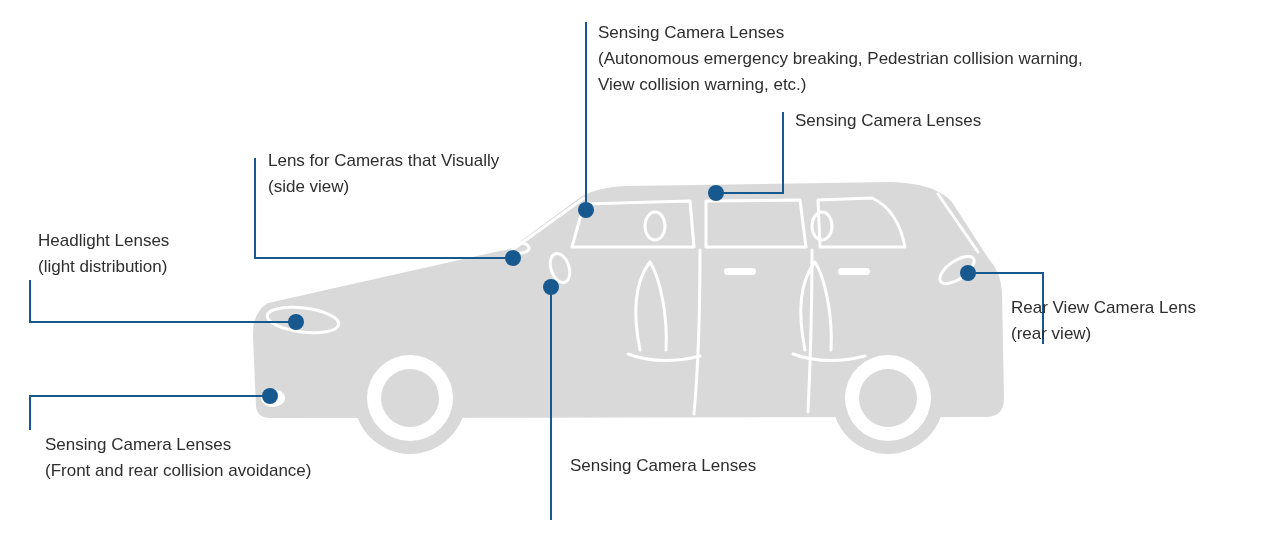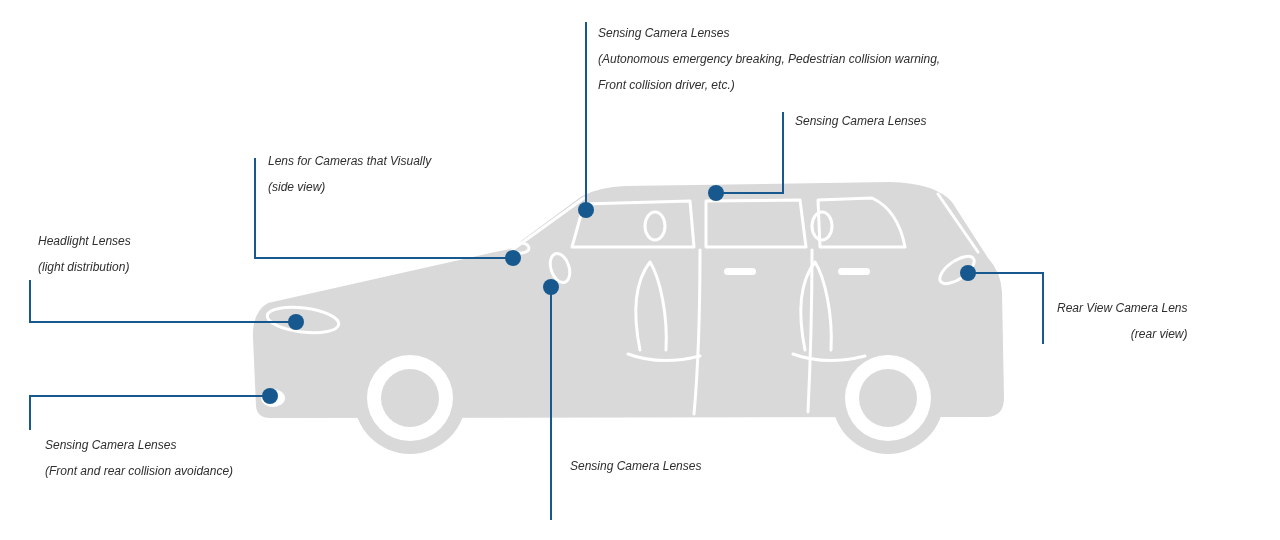--- a/index.html
+++ b/index.html
@@ -21,23 +21,22 @@
   .white-fill{fill:#ffffff;}
   .detail path,.detail ellipse{
     stroke:#ffffff;stroke-width:3;fill:none;
     stroke-linecap:round;stroke-linejoin:round;
   }
   .conn{stroke:var(--accent);stroke-width:2;fill:none;}
   .dot{fill:var(--accent);}
   .label{
     position:absolute;
     color:var(--text);
-    font-size:12px;
+    font-size:17px;
     line-height:26px;
-    font-style:italic;
   }
   .label span{display:block;white-space:nowrap;}
 </style>
 </head>
 <body>
 
 <div class="canvas">
 
   <svg width="1280" height="540" viewBox="0 0 1280 540">
 
@@ -96,21 +95,21 @@
       <circle class="dot" cx="296" cy="322" r="8"></circle>
       <circle class="dot" cx="270" cy="396" r="8"></circle>
       <circle class="dot" cx="551" cy="287" r="8"></circle>
       <circle class="dot" cx="968" cy="273" r="8"></circle>
     </g>
   </svg>
 
   <div class="label" style="left:598px; top:20px;">
     <span>Sensing Camera Lenses</span>
     <span>(Autonomous emergency breaking, Pedestrian collision warning,</span>
-    <span>Front collision driver, etc.)</span>
+    <span>View collision warning, etc.)</span>
   </div>
 
   <div class="label" style="left:795px; top:108px;">
     <span>Sensing Camera Lenses</span>
   </div>
 
   <div class="label" style="left:268px; top:148px;">
     <span>Lens for Cameras that Visually</span>
     <span>(side view)</span>
   </div>
@@ -122,18 +121,18 @@
 
   <div class="label" style="left:45px; top:432px;">
     <span>Sensing Camera Lenses</span>
     <span>(Front and rear collision avoidance)</span>
   </div>
 
   <div class="label" style="left:570px; top:453px;">
     <span>Sensing Camera Lenses</span>
   </div>
 
-  <div class="label" style="left:1057px; top:295px;text-align:right;">
+  <div class="label" style="left:1011px; top:295px;">
     <span>Rear View Camera Lens</span>
     <span>(rear view)</span>
   </div>
 
 </div>
 
 </body></html>

